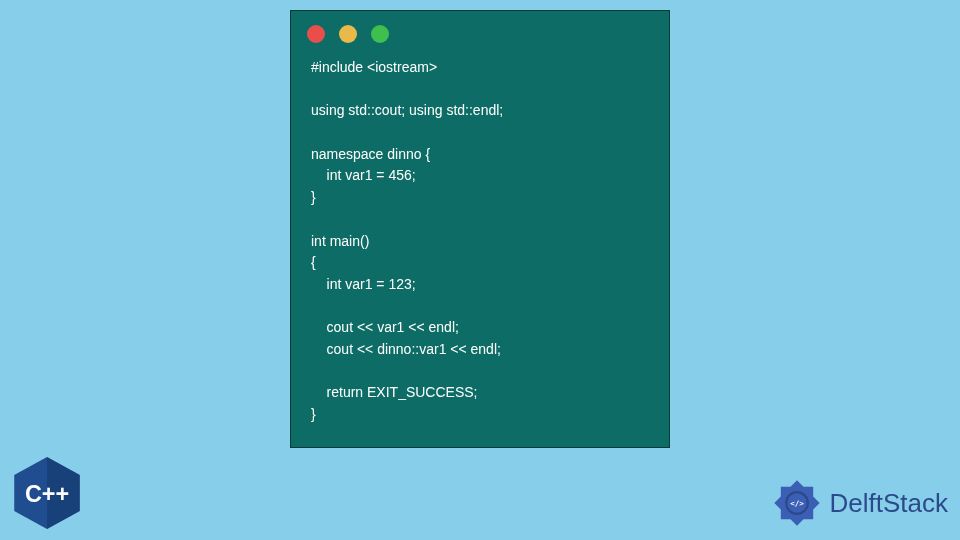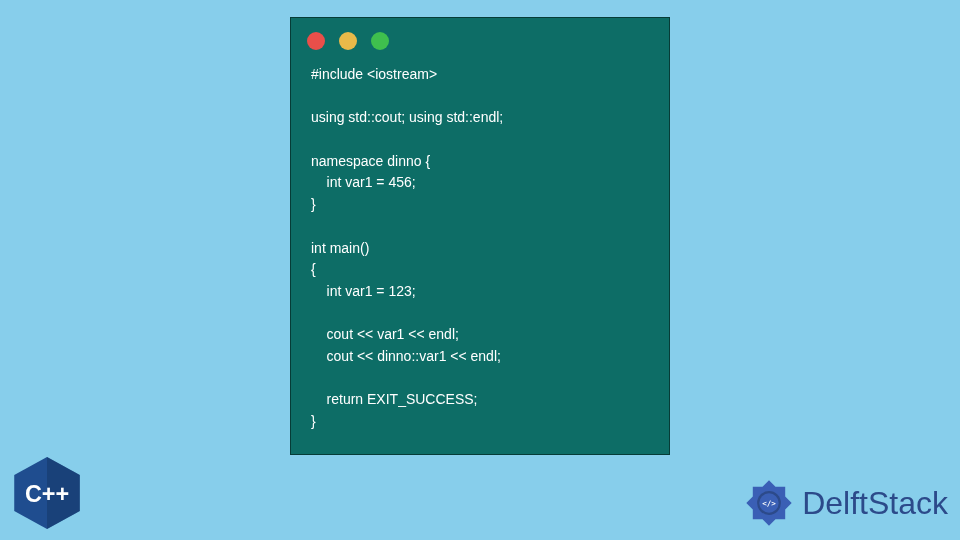--- a/index.html
+++ b/index.html
@@ -7,21 +7,21 @@
     width: 960px;
     height: 540px;
     background: #87ceeb;
     position: relative;
     font-family: Arial, Helvetica, sans-serif;
     overflow: hidden;
   }
   .code-window {
     position: absolute;
     left: 290px;
-    top: 17px;
+    top: 10px;
     width: 380px;
     height: 438px;
     background: #0d6d66;
     border: 1px solid #063c37;
   }
   .traffic-lights {
     display: flex;
     gap: 14px;
     padding: 14px 16px 0 16px;
   }
@@ -50,21 +50,21 @@
   }
   .brand {
     position: absolute;
     right: 12px;
     bottom: 10px;
     display: flex;
     align-items: center;
     gap: 6px;
   }
   .brand-text {
-    font-size: 32px;
+    font-size: 26px;
     color: #2c4a8a;
     font-weight: 500;
     font-family: "Segoe UI", Arial, sans-serif;
   }
   .brand-logo {
     width: 54px;
     height: 54px;
   }
 </style>
 </head>

